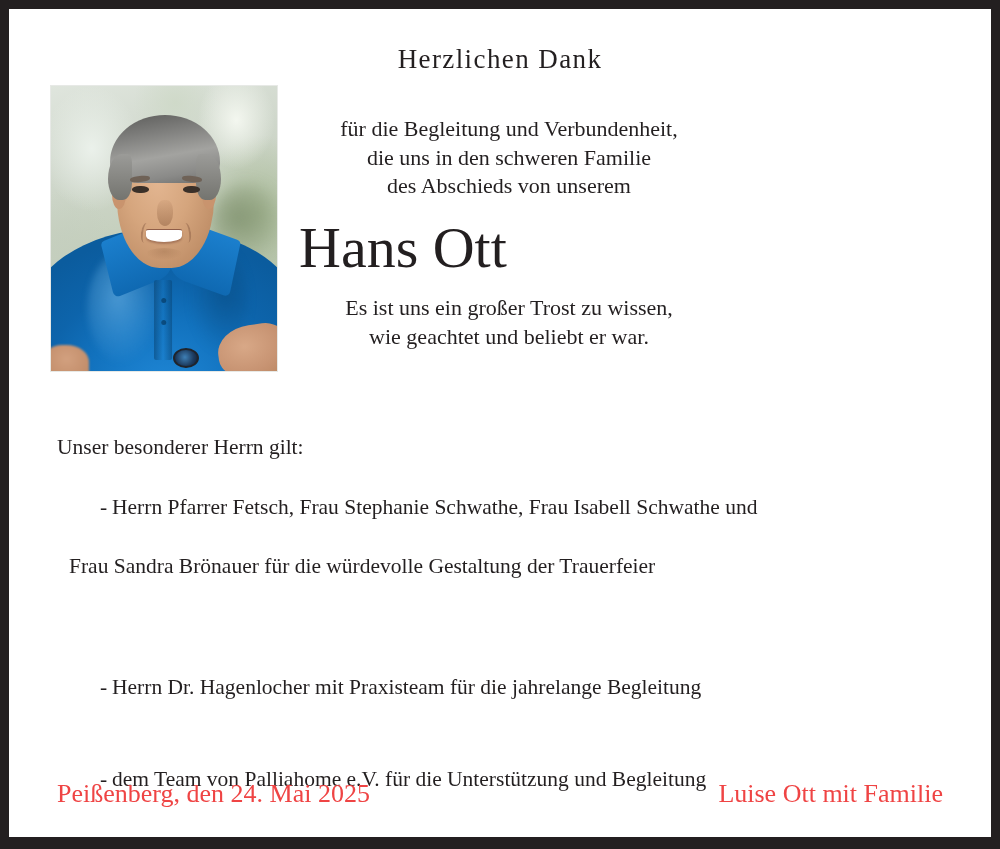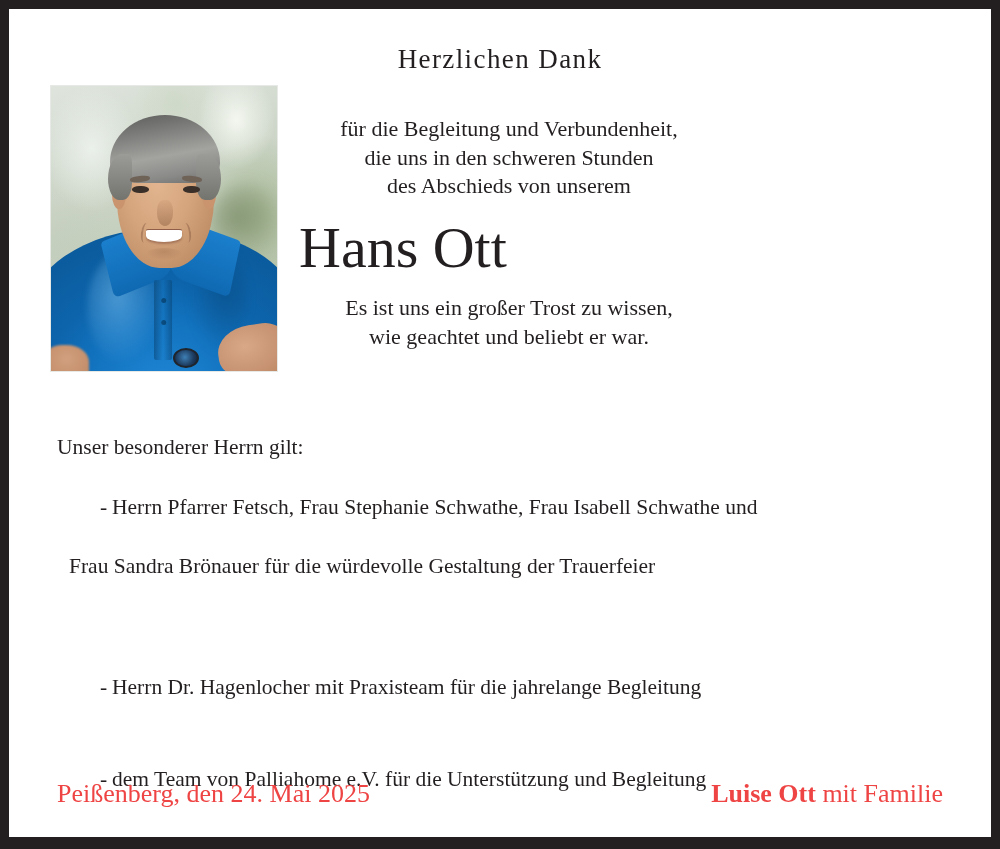--- a/index.html
+++ b/index.html
@@ -379,21 +379,21 @@
     left: 48px;
     right: 48px;
     top: 770px;
     display: flex;
     justify-content: space-between;
     align-items: baseline;
     font-size: 26px;
     color: #ef4444;
     text-align: center;
   }
-  #signature b { font-weight: bold; }
+  #signature b { font-weight: normal; }
 </style>
 </head>
 <body>
 
 <div id="card">
   <div id="card-inner">
 
     <div id="heading">Herzlichen Dank</div>
 
     <div id="photo-frame">
@@ -428,21 +428,21 @@
         <div id="nose"></div>
         <div id="smile-l"></div>
         <div id="smile-r"></div>
         <div id="mouth"></div>
         <div id="chin-shadow"></div>
       </div>
     </div>
 
     <div id="intro">
       <div>für die Begleitung und Verbundenheit,</div>
-      <div>die uns in den schweren Stunden</div>
+      <div>die uns in den schweren Familie</div>
       <div>des Abschieds von unserem</div>
     </div>
 
     <div id="name">Hans Ott</div>
 
     <div id="outro">
       <div>Es ist uns ein großer Trost zu wissen,</div>
       <div>wie geachtet und beliebt er war.</div>
     </div>
 

